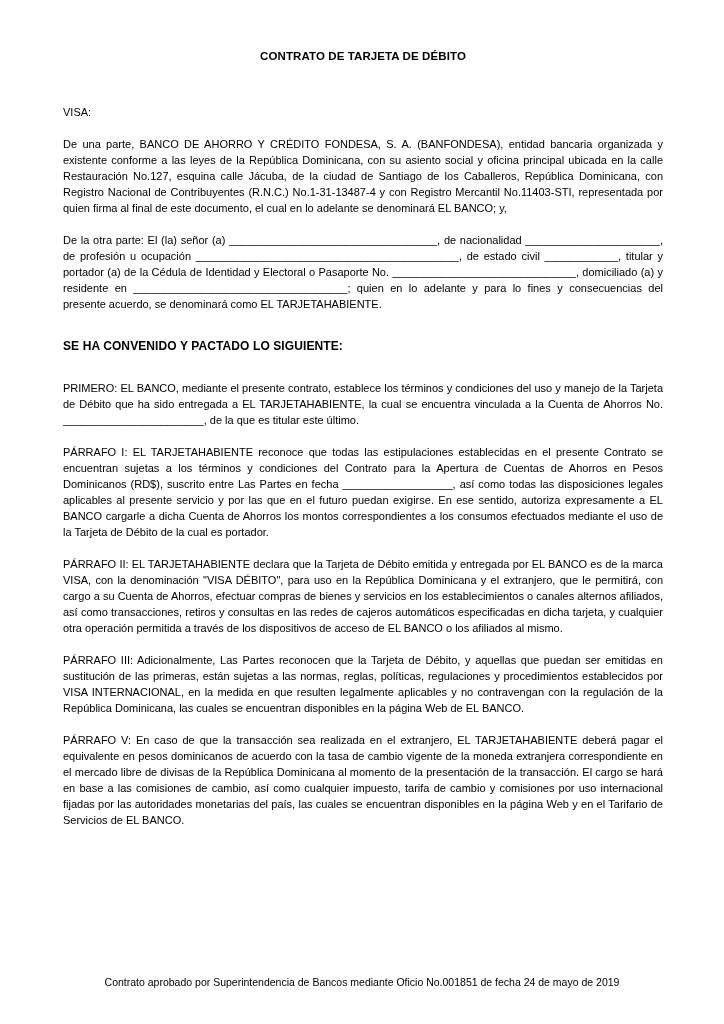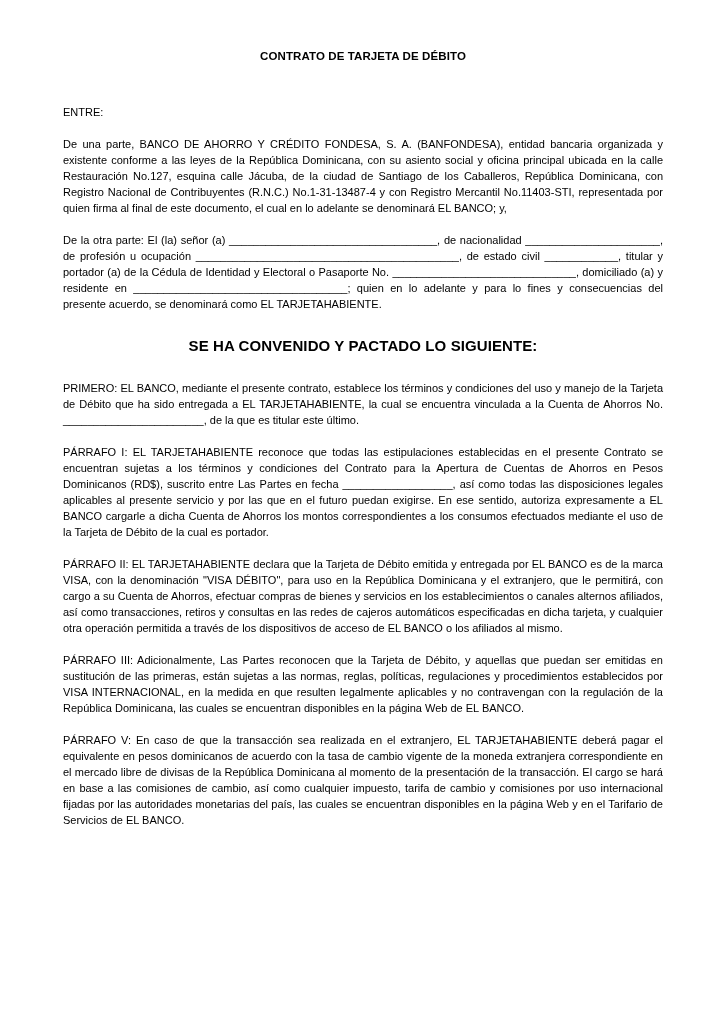--- a/index.html
+++ b/index.html
@@ -31,23 +31,22 @@
   .entre {
     margin: 0 0 16px 0;
     text-align: left;
   }
   .para {
     margin: 0 0 16px 0;
     text-align: justify;
   }
   .section-heading {
     margin: 26px 0 26px 0;
-    text-align: center;
     font-weight: bold;
-    font-size: 15px;
+    font-size: 12px;
     letter-spacing: 0.1px;
   }
   .bold-inline {
     font-weight: normal;
   }
   .footer-note {
     position: absolute;
     left: 0;
     right: 0;
     bottom: 46px;
@@ -56,33 +55,34 @@
     color: #000000;
   }
 </style>
 </head>
 <body>
 
 <div class="page">
 
   <h1 class="doc-title">CONTRATO DE TARJETA DE DÉBITO</h1>
 
-  <p class="entre">ENTRE:</p>
+  <p class="entre">VISA:</p>
 
   <p class="para"><span>De una parte, </span><span class="bold-inline">BANCO DE AHORRO Y CRÉDITO FONDESA, S. A. (BANFONDESA)</span><span>, entidad bancaria organizada y existente conforme a las leyes de la República Dominicana, con su asiento social y oficina principal ubicada en la calle Restauración No.127, esquina calle Jácuba, de la ciudad de Santiago de los Caballeros, República Dominicana, con Registro Nacional de Contribuyentes (R.N.C.) No.1-31-13487-4 y con Registro Mercantil No.11403-STI, representada por quien firma al final de este documento, el cual en lo adelante se denominará EL BANCO; y,</span></p>
 
   <p class="para">De la otra parte: El (la) señor (a) __________________________________, de nacionalidad ______________________, de profesión u ocupación ___________________________________________, de estado civil ____________, titular y portador (a) de la Cédula de Identidad y Electoral o Pasaporte No. ______________________________, domiciliado (a) y residente en ___________________________________; quien en lo adelante y para lo fines y consecuencias del presente acuerdo, se denominará como EL TARJETAHABIENTE.</p>
 
   <h2 class="section-heading">SE HA CONVENIDO Y PACTADO LO SIGUIENTE:</h2>
 
   <p class="para">PRIMERO: EL BANCO, mediante el presente contrato, establece los términos y condiciones del uso y manejo de la Tarjeta de Débito que ha sido entregada a EL TARJETAHABIENTE, la cual se encuentra vinculada a la Cuenta de Ahorros No. _______________________, de la que es titular este último.</p>
 
   <p class="para">PÁRRAFO I: EL TARJETAHABIENTE reconoce que todas las estipulaciones establecidas en el presente Contrato se encuentran sujetas a los términos y condiciones del Contrato para la Apertura de Cuentas de Ahorros en Pesos Dominicanos (RD$), suscrito entre Las Partes en fecha __________________, así como todas las disposiciones legales aplicables al presente servicio y por las que en el futuro puedan exigirse. En ese sentido, autoriza expresamente a EL BANCO cargarle a dicha Cuenta de Ahorros los montos correspondientes a los consumos efectuados mediante el uso de la Tarjeta de Débito de la cual es portador.</p>
 
   <p class="para">PÁRRAFO II: EL TARJETAHABIENTE declara que la Tarjeta de Débito emitida y entregada por EL BANCO es de la marca VISA, con la denominación "VISA DÉBITO", para uso en la República Dominicana y el extranjero, que le permitirá, con cargo a su Cuenta de Ahorros, efectuar compras de bienes y servicios en los establecimientos o canales alternos afiliados, así como transacciones, retiros y consultas en las redes de cajeros automáticos especificadas en dicha tarjeta, y cualquier otra operación permitida a través de los dispositivos de acceso de EL BANCO o los afiliados al mismo.</p>
 
   <p class="para">PÁRRAFO III: Adicionalmente, Las Partes reconocen que la Tarjeta de Débito, y aquellas que puedan ser emitidas en sustitución de las primeras, están sujetas a las normas, reglas, políticas, regulaciones y procedimientos establecidos por VISA INTERNACIONAL, en la medida en que resulten legalmente aplicables y no contravengan con la regulación de la República Dominicana, las cuales se encuentran disponibles en la página Web de EL BANCO.</p>
 
 
   <p class="para">PÁRRAFO V: En caso de que la transacción sea realizada en el extranjero, EL TARJETAHABIENTE deberá pagar el equivalente en pesos dominicanos de acuerdo con la tasa de cambio vigente de la moneda extranjera correspondiente en el mercado libre de divisas de la República Dominicana al momento de la presentación de la transacción. El cargo se hará en base a las comisiones de cambio, así como cualquier impuesto, tarifa de cambio y comisiones por uso internacional fijadas por las autoridades monetarias del país, las cuales se encuentran disponibles en la página Web y en el Tarifario de Servicios de EL BANCO.</p>
 
+  <div class="footer-note">Contrato aprobado por Superintendencia de Bancos mediante Oficio No.001851 de fecha 24 de mayo de 2019</div>
 
 </div>
 
 </body></html>

